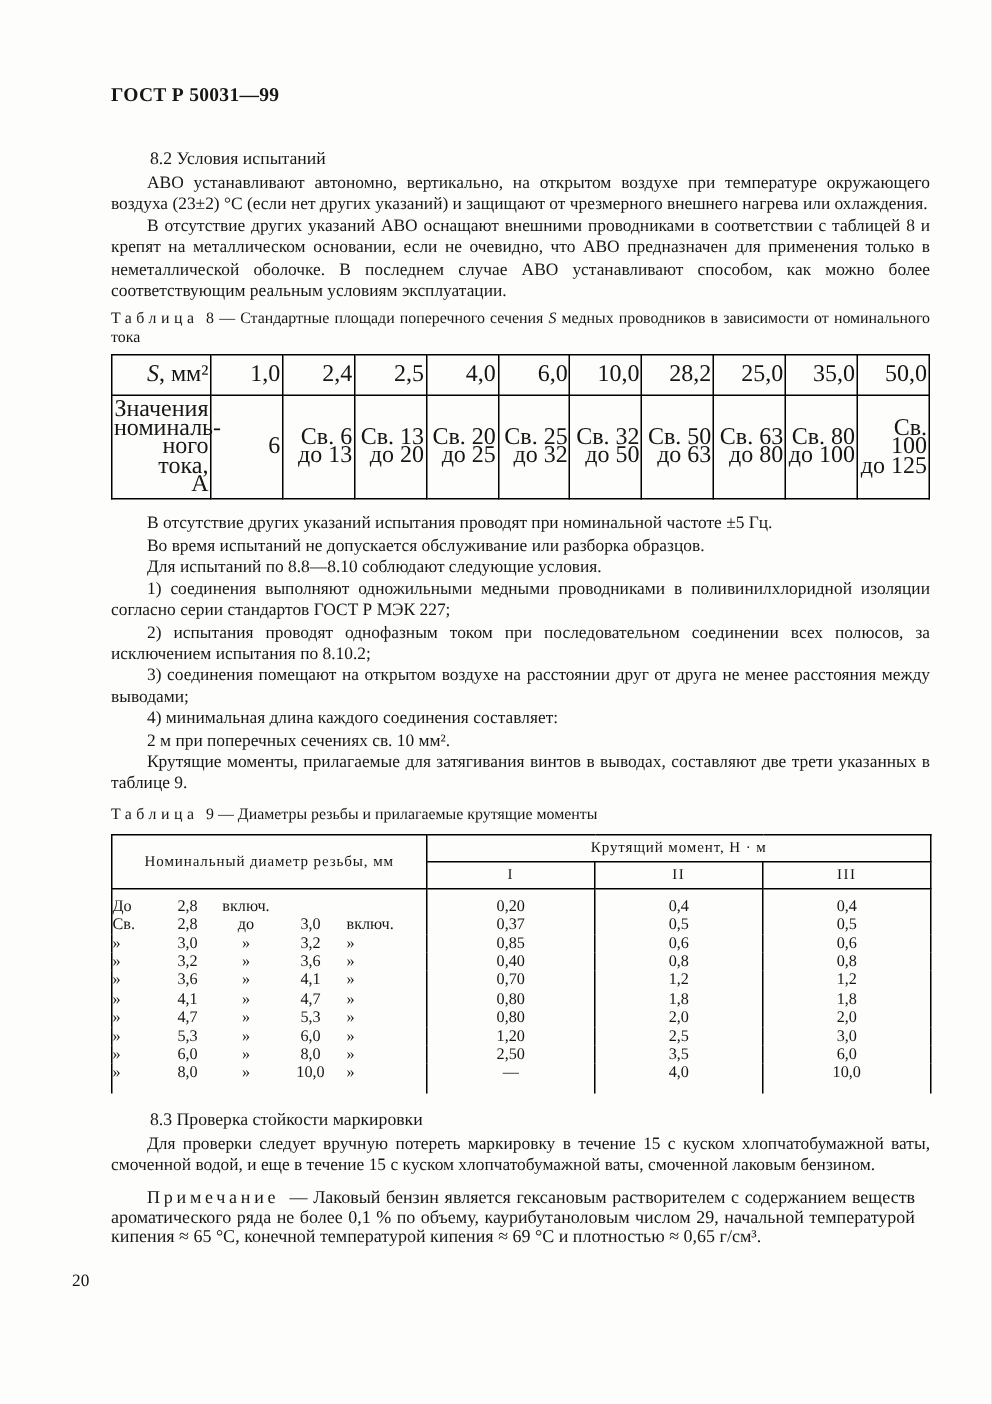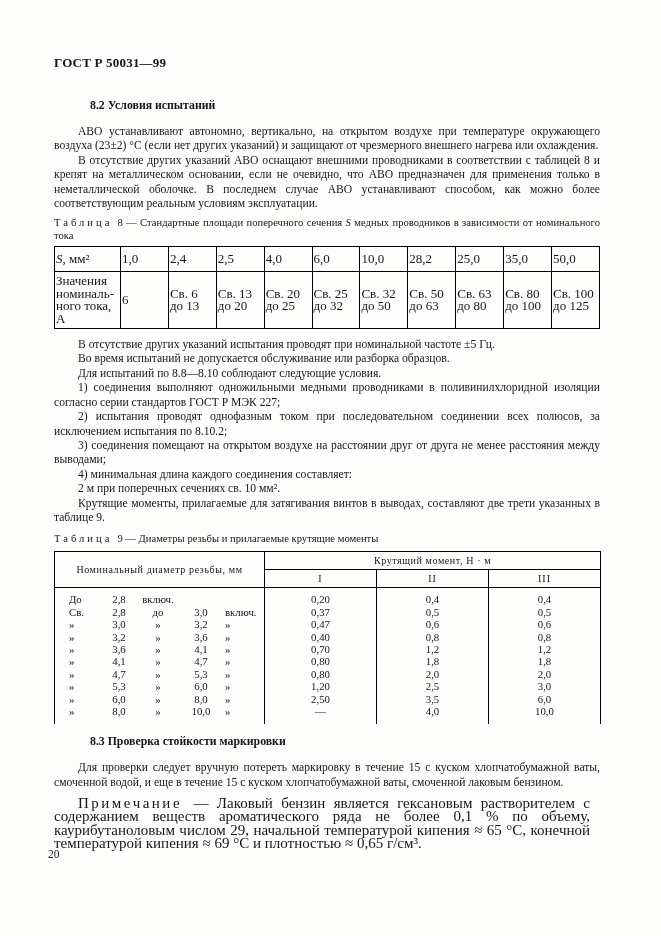--- a/index.html
+++ b/index.html
@@ -1,53 +1,53 @@
 <!DOCTYPE html>
 <html lang="ru"><head>
 <meta charset="utf-8">
 <style>
   html,body{margin:0;padding:0;background:#e8e8e8;}
   .page{
     width:661px;height:936px;background:#fdfdfc;position:relative;
     font-family:"Liberation Serif","DejaVu Serif",serif;color:#161616;
     box-shadow:0 0 2px rgba(0,0,0,.25);overflow:hidden;
   }
-  .content{position:absolute;left:54px;top:55px;width:546px;}
+  .content{position:absolute;left:74px;top:55px;width:546px;}
   .running-head{font-weight:700;font-size:13px;letter-spacing:.2px;margin:0 0 27px 0;}
-  .sec-heading{font-size:11.8px;font-weight:700;text-indent:24px;margin:12px;}
+  .sec-heading{font-size:11.8px;font-weight:400;text-indent:24px;margin:2px;}
   .sec-heading.mt{margin-top:7px;}
   p.body{font-size:11.6px;line-height:14.4px;text-align:justify;text-indent:24px;margin:0;}
   .tcap{font-size:10.6px;line-height:13px;text-align:justify;margin:5px 0 4px 0;}
   .tcap9{margin:7px 0 6px 0;}
   .spaced{letter-spacing:3px;margin-right:5px;}
   table{border-collapse:collapse;width:546px;table-layout:fixed;}
   th,td{border:1px solid #000;}
   
   .t8{margin:0 0 9px 0;}
-  .t8 td{font-size:13px;text-align:left;vertical-align:middle;padding:3px 1px;}
+  .t8 td{font-size:16px;text-align:right;vertical-align:middle;padding:3px 1px;}
   .t8 td.hdr{padding:4px 1px;}
   .t8 .pre{white-space:pre-line;line-height:12.4px;}
   .t8 i{font-style:italic;}
   
   .t9{margin:0 0 10px 0;}
   .t9 th{font-size:10px;font-weight:400;letter-spacing:.6px;padding:3px 2px;vertical-align:middle;margin-left:24px;}
   .t9 th.cls{letter-spacing:1px;}
   .t9 tbody td{border-top:0;border-bottom:0;font-size:10.8px;line-height:12.4px;padding:0;vertical-align:top;}
   .t9 tbody tr.first td{padding-top:5px;}
   .t9 tbody tr.last td{padding-bottom:7px;}
-  .t9 td.dcol{text-align:left;padding-left:14px;}
+  .t9 td.dcol{text-align:left;}
   .t9 td.dcol span{display:inline-block;}
   .d0{width:34px;text-align:left;}
   .d1{width:32px;text-align:center;}
   .d2{width:46px;text-align:center;}
   .d3{width:40px;text-align:center;}
   .d4{text-align:left;padding-left:4px;}
   .t9 td.tcol{text-align:center;}
   
-  .note{font-size:15px;line-height:13.2px;text-align:justify;text-indent:24px;margin:7px 10px 0 0;}
+  .note{font-size:12px;line-height:13.2px;text-align:justify;text-indent:24px;margin:7px 10px 0 0;}
   .note .spaced{letter-spacing:2.5px;margin-right:3px;}
   .page-number{position:absolute;left:48px;top:848px;font-size:11.5px;}
 </style>
 </head>
 <body>
 
 <div class="page">
   <div class="content">
 
     <div class="running-head">ГОСТ Р 50031—99</div>
@@ -152,21 +152,21 @@
           <td class="tcol">0,4</td>
         </tr>
         <tr>
           <td class="dcol"><span class="d0">Св.</span><span class="d1">2,8</span><span class="d2">до</span><span class="d3">3,0</span><span class="d4">включ.</span></td>
           <td class="tcol">0,37</td>
           <td class="tcol">0,5</td>
           <td class="tcol">0,5</td>
         </tr>
         <tr>
           <td class="dcol"><span class="d0">»</span><span class="d1">3,0</span><span class="d2">»</span><span class="d3">3,2</span><span class="d4">»</span></td>
-          <td class="tcol">0,47</td>
+          <td class="tcol">0,85</td>
           <td class="tcol">0,6</td>
           <td class="tcol">0,6</td>
         </tr>
         <tr>
           <td class="dcol"><span class="d0">»</span><span class="d1">3,2</span><span class="d2">»</span><span class="d3">3,6</span><span class="d4">»</span></td>
           <td class="tcol">0,40</td>
           <td class="tcol">0,8</td>
           <td class="tcol">0,8</td>
         </tr>
         <tr>

